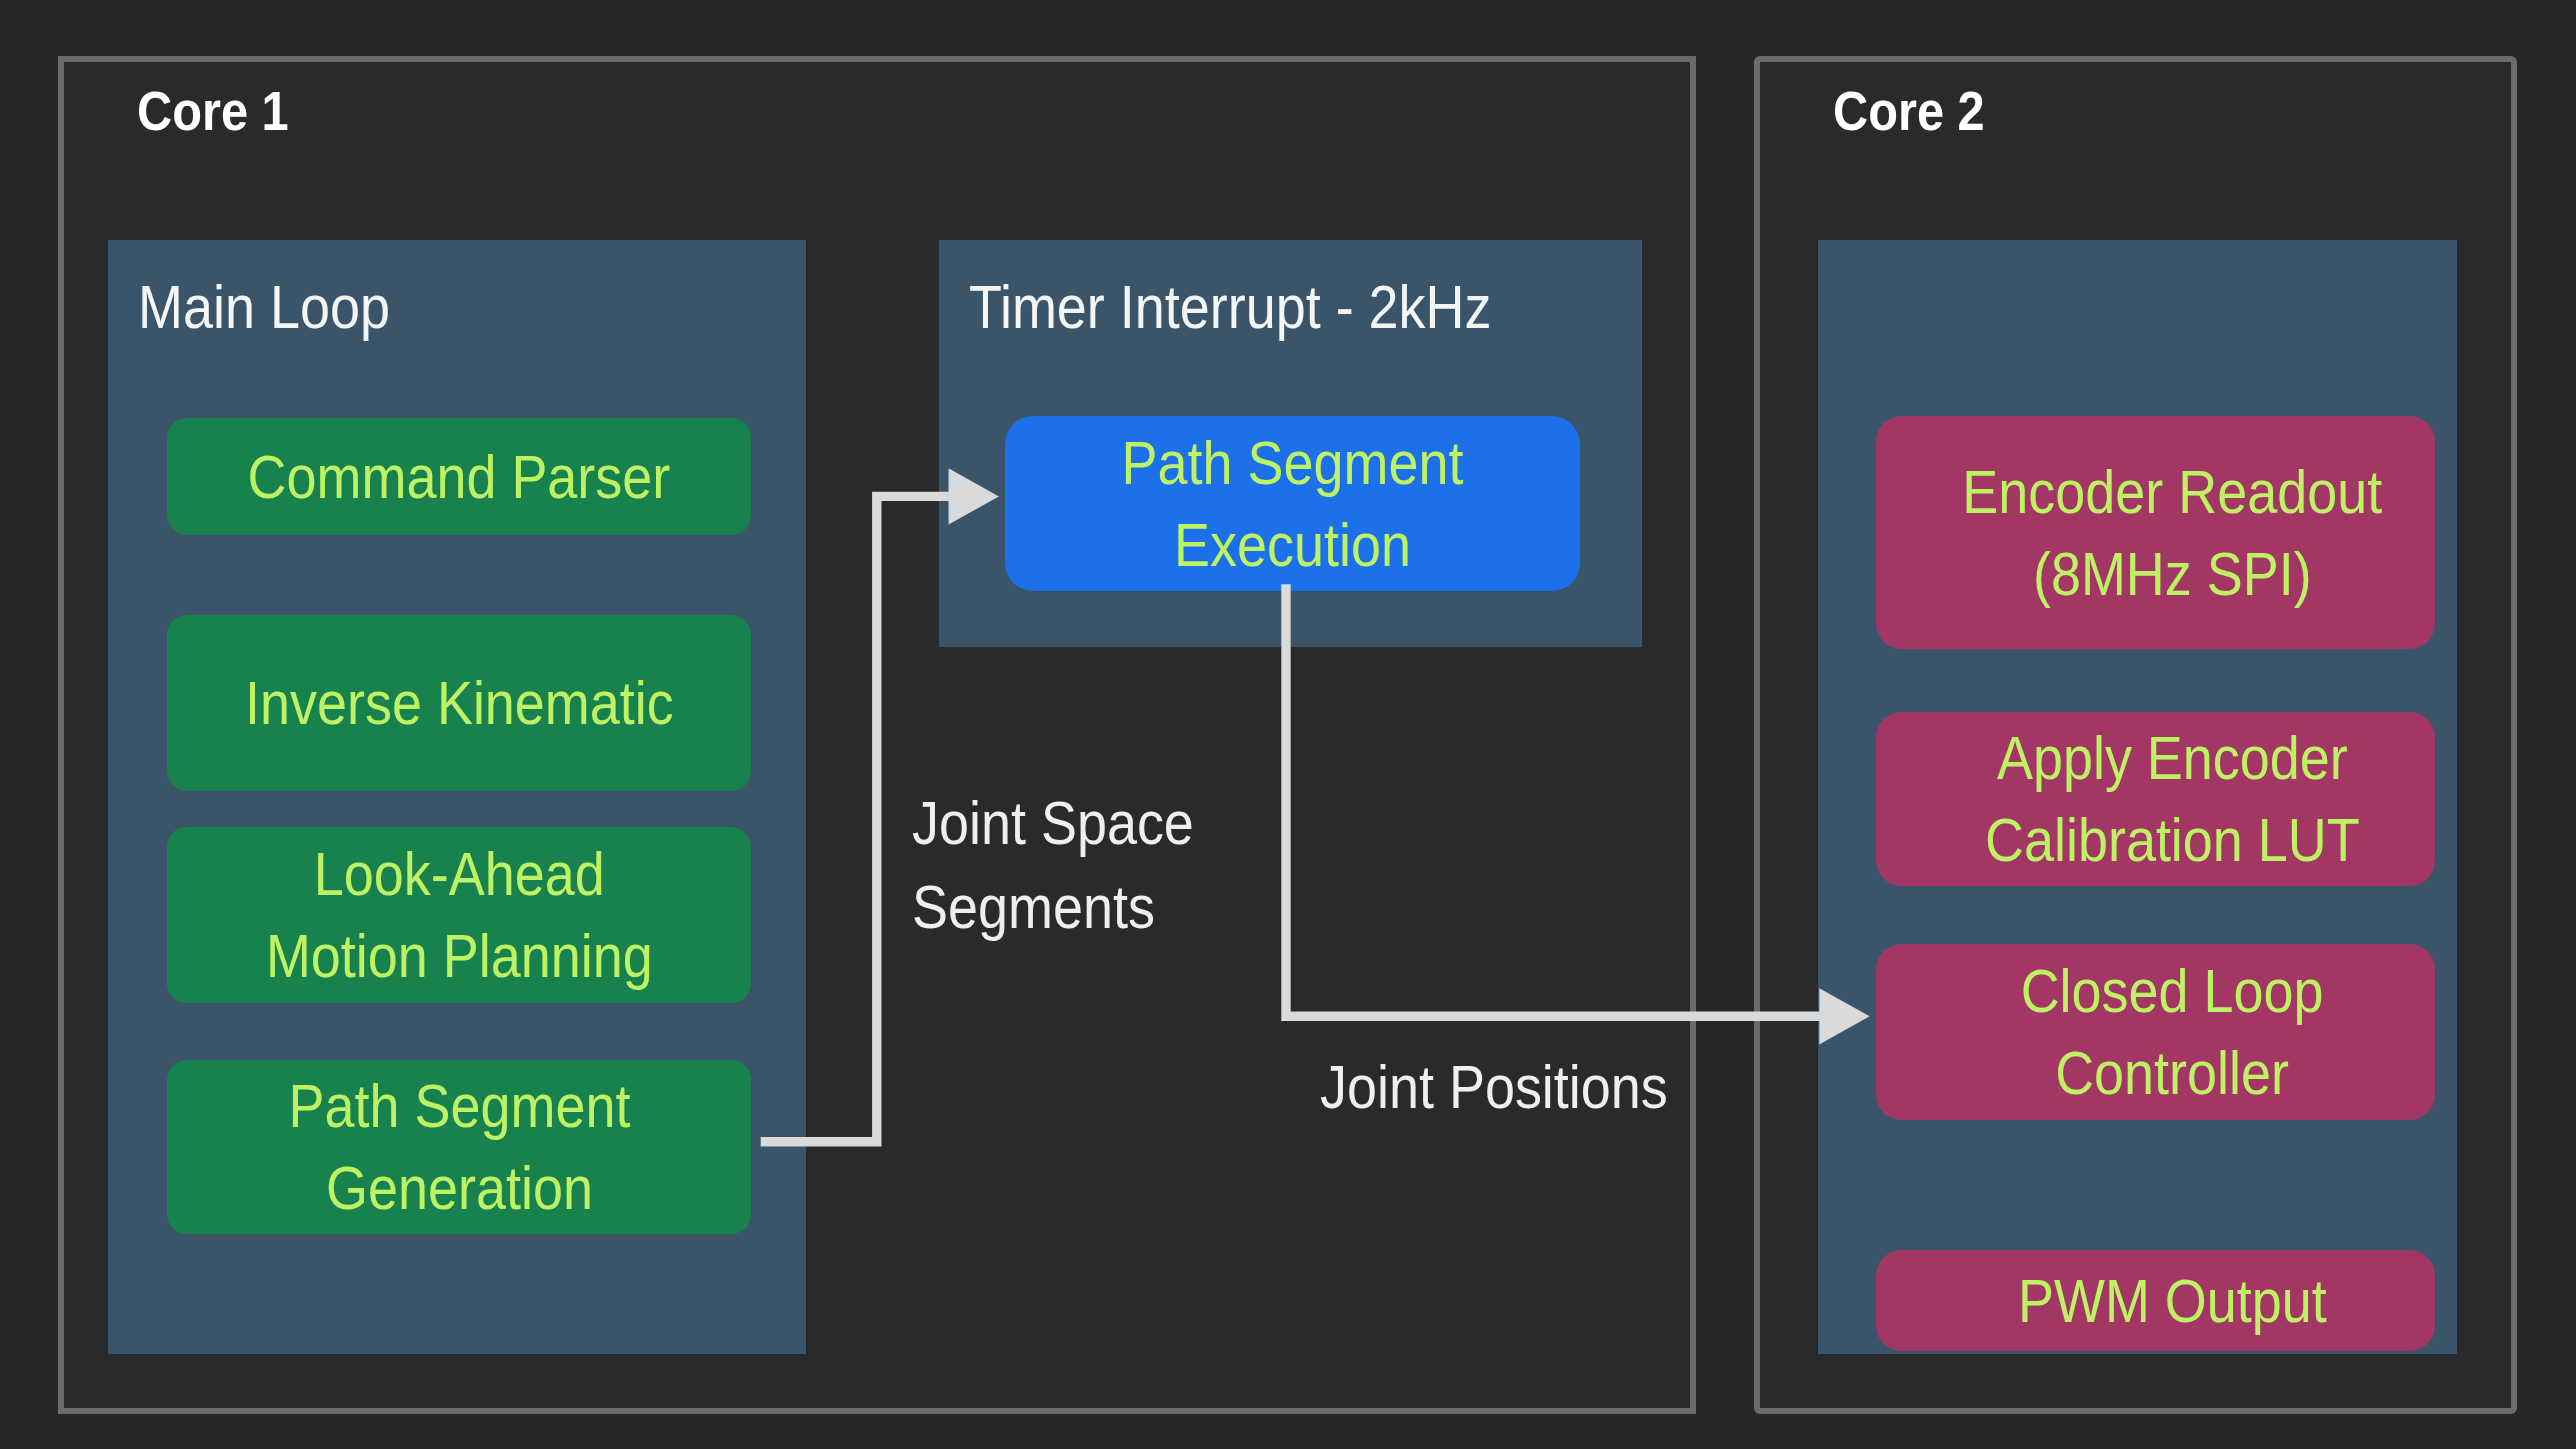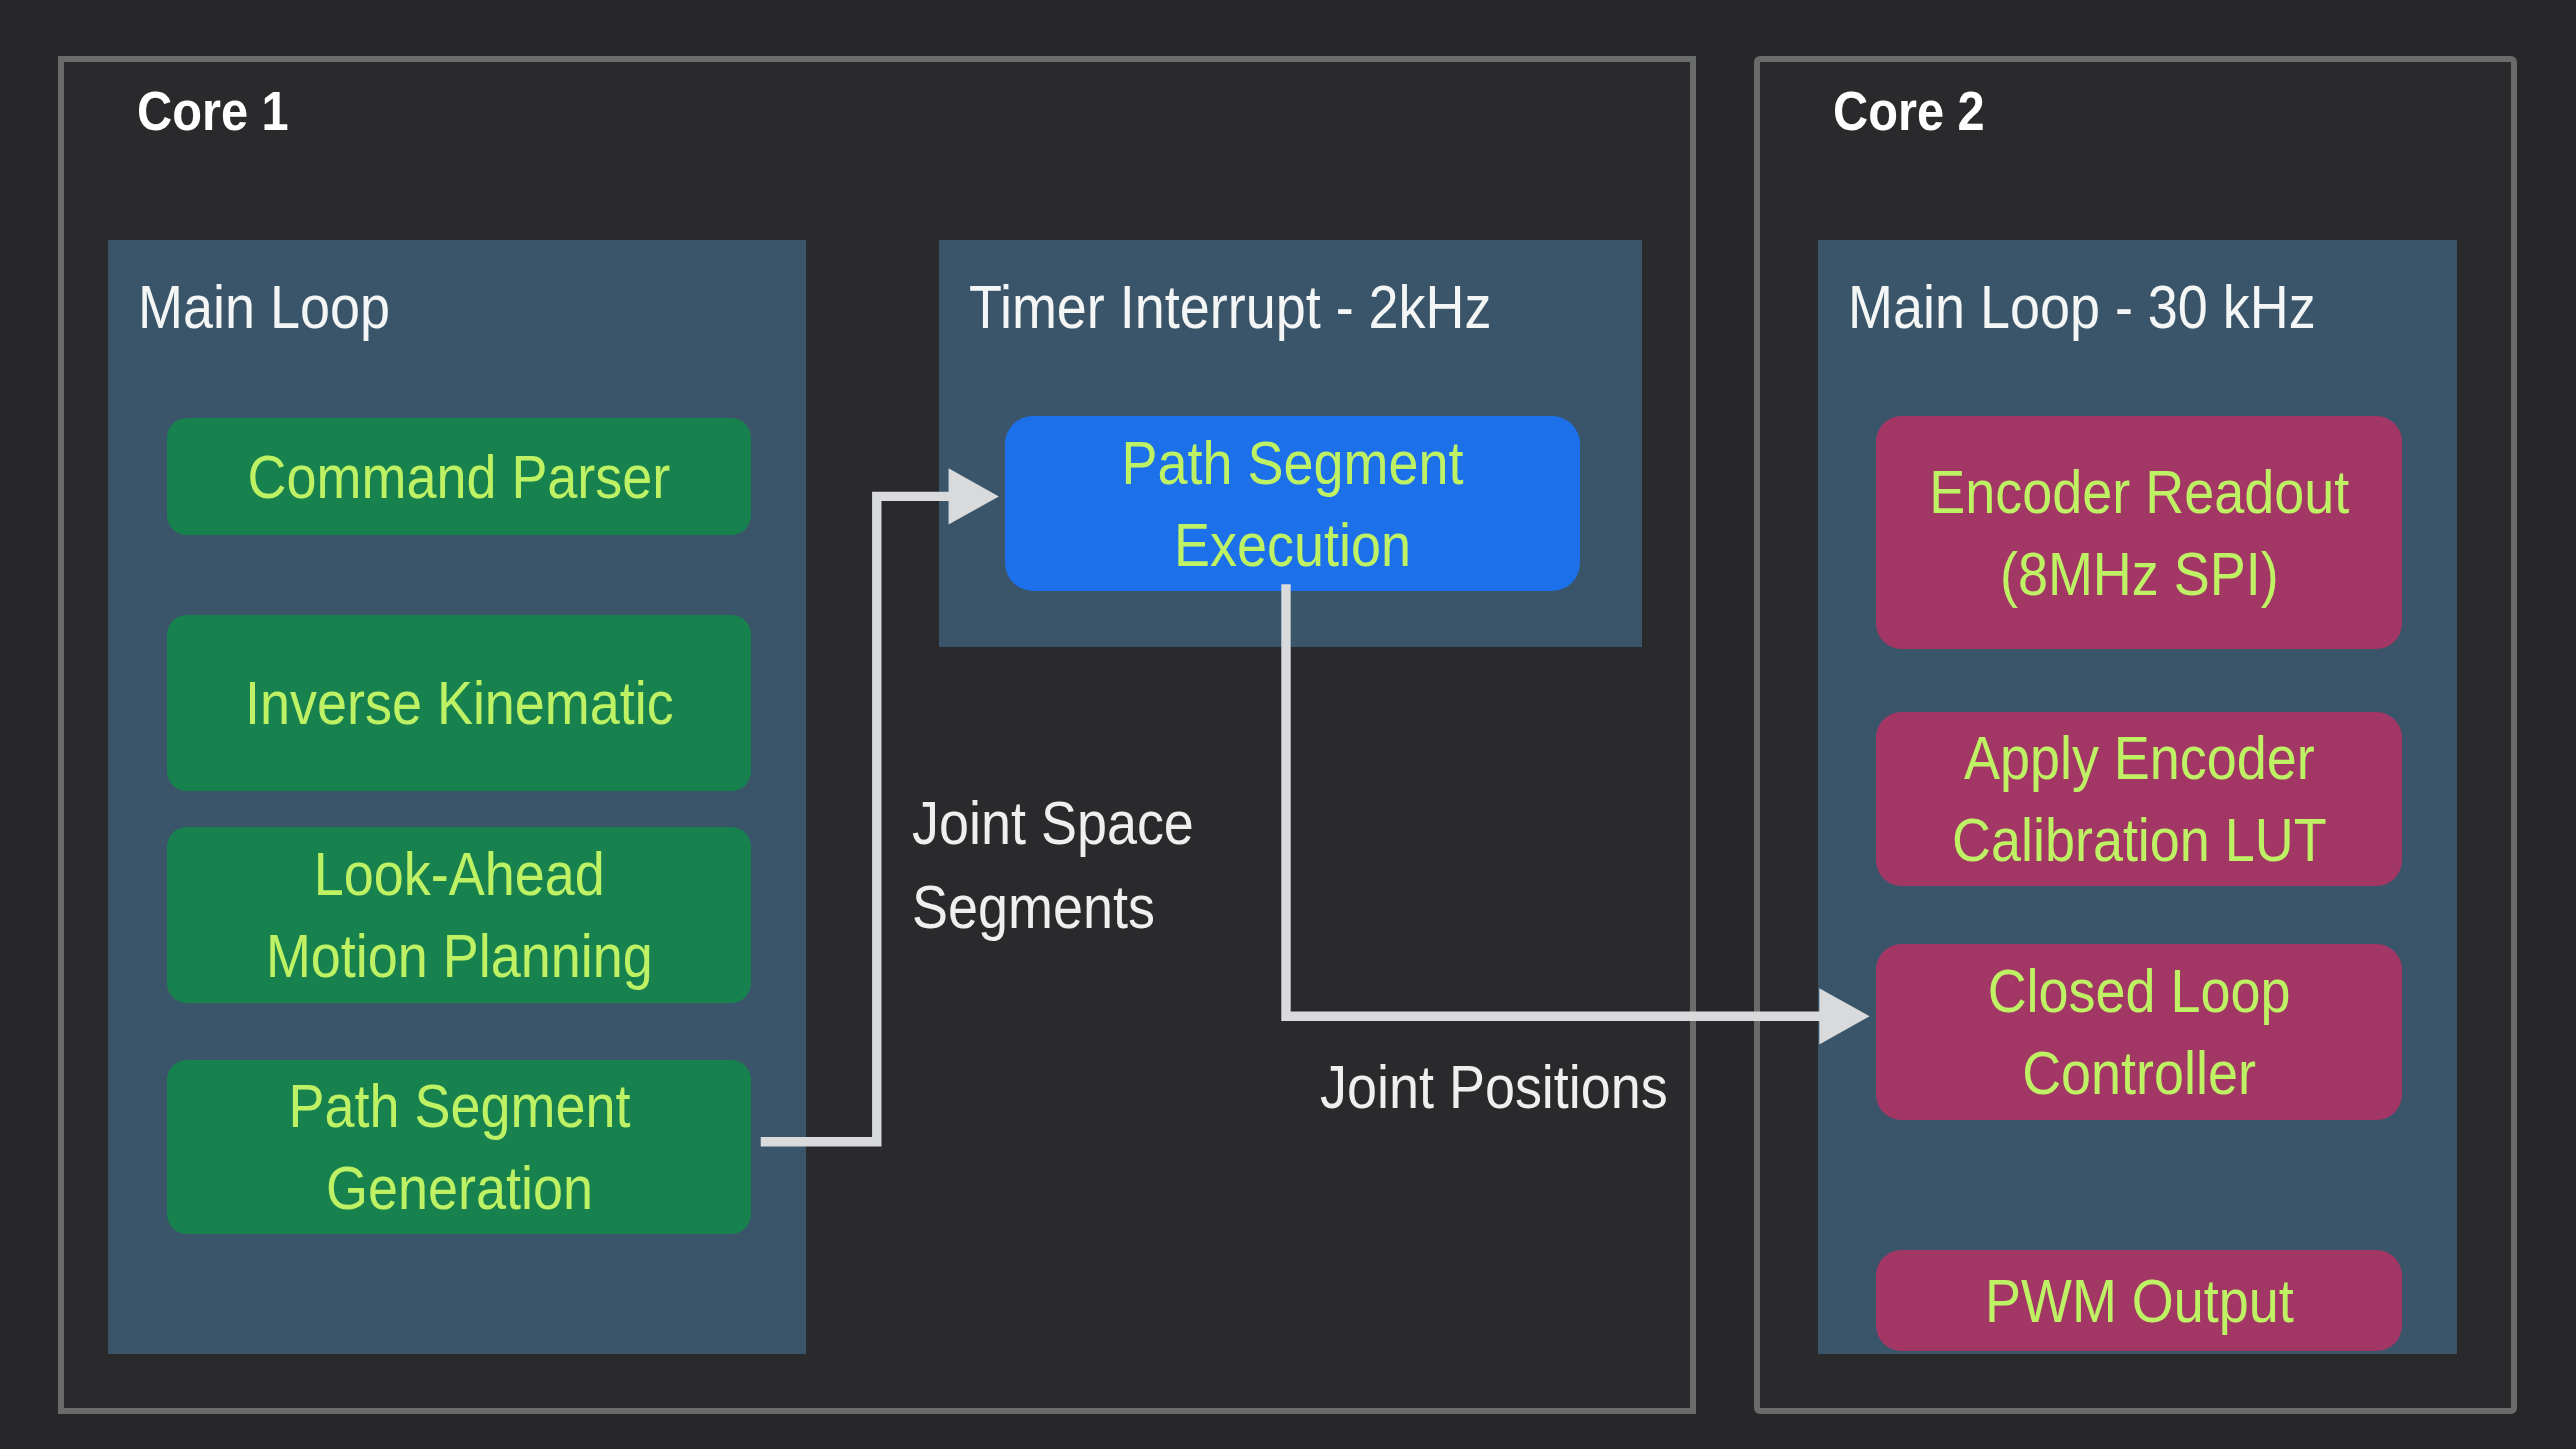--- a/index.html
+++ b/index.html
@@ -38,21 +38,21 @@
     position:absolute;
     display:flex;align-items:center;justify-content:center;
     text-align:center;
     font-size:62px;font-weight:300;
     line-height:1.32;
     color:#bef264;
     white-space:pre-line;
   }
   .block.green{background:#18824f;border-radius:20px;left:59px;width:584px;}
   .block.blue{background:#1c70ea;border-radius:28px;}
-  .block.magenta{background:#a23765;border-radius:25.5px;left:58px;width:526px;}
+  .block.magenta{background:#a23765;border-radius:25.5px;left:58px;width:526px;padding-left:33px;}
   #blk-cmd{top:178px;height:117px;}
   #blk-ik{top:351px;height:176px;margin-top:24px;}
   #blk-la{top:587px;height:176px;}
   #blk-psg{top:820px;height:174px;}
   #blk-pse{left:66px;top:176px;width:575px;height:175px;}
   #blk-enc{top:176px;height:233px;}
   #blk-lut{top:472px;height:174px;}
   #blk-clc{top:704px;height:176px;}
   #blk-pwm{top:1010px;height:101px;}
   .cond{display:inline-block;transform:scaleX(0.87);transform-origin:center center;}
@@ -90,21 +90,20 @@
       <div class="panel-title"><span class="cond-left">Timer Interrupt - 2kHz</span></div>
       <div class="block blue" id="blk-pse"><span class="cond">Path Segment
 Execution</span></div>
     </div>
   </div>
 
   <div class="core" id="core2">
     <div class="core-title"><span class="cond-left">Core 2</span></div>
 
     <div class="panel" id="panel-main2">
-      <div class="panel-title"><span class="cond-left">Main Loop - 30 kHz</span></div>
       <div class="block magenta" id="blk-enc"><span class="cond">Encoder Readout
 (8MHz SPI)</span></div>
       <div class="block magenta" id="blk-lut"><span class="cond">Apply Encoder
 Calibration LUT</span></div>
       <div class="block magenta" id="blk-clc"><span class="cond">Closed Loop
 Controller</span></div>
       <div class="block magenta" id="blk-pwm"><span class="cond">PWM Output</span></div>
     </div>
   </div>
 

